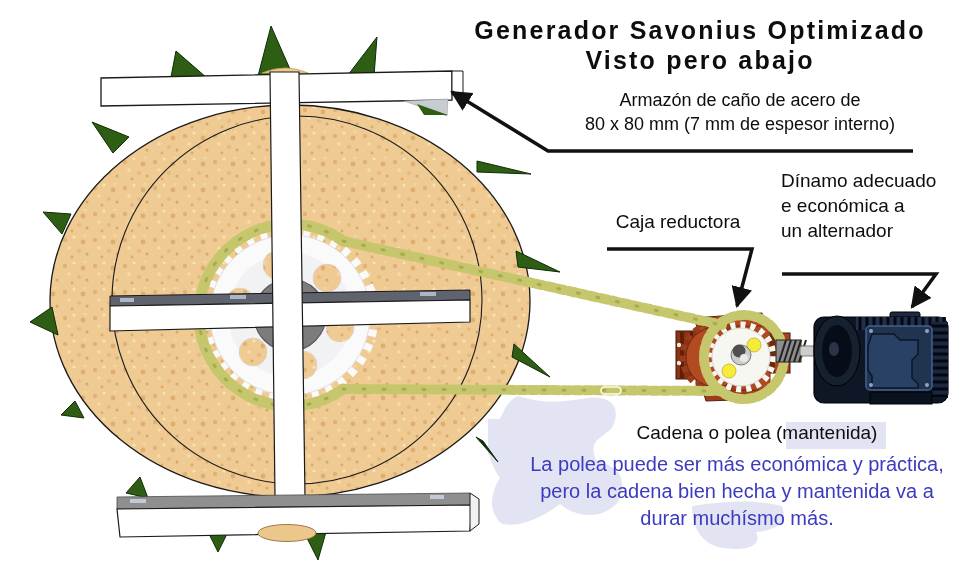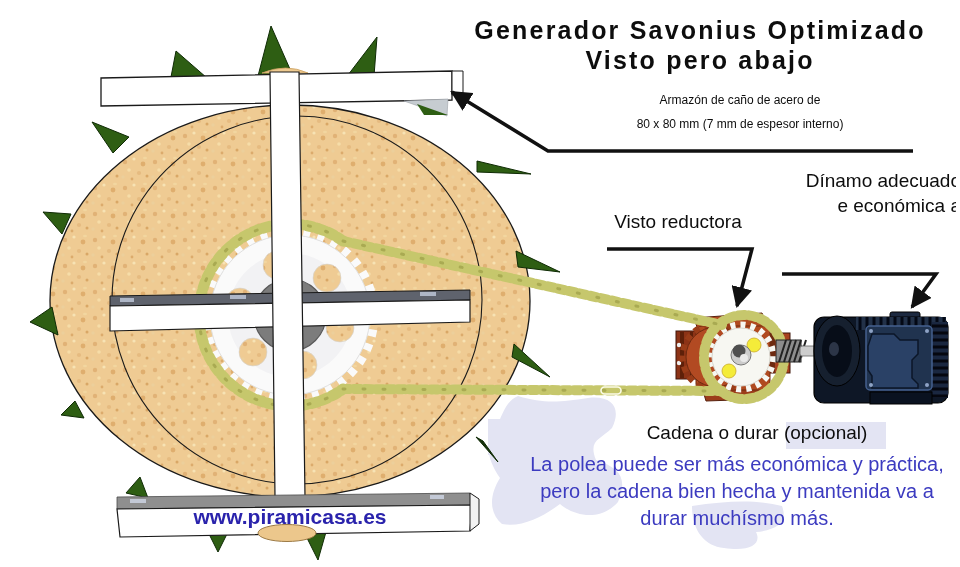--- a/index.html
+++ b/index.html
@@ -3,23 +3,23 @@
 <meta charset="utf-8">
 <style>
   html,body{margin:0;padding:0;background:#fff;}
   .stage{
     position:relative;width:956px;height:567px;background:#ffffff;
     font-family:"Liberation Sans", sans-serif;overflow:hidden;
   }
   .stage svg{position:absolute;left:0;top:0;}
   .txt{position:absolute;color:#0d0d0d;}
   .t-title{left:440px;top:15px;width:520px;text-align:center;font-size:25px;font-weight:bold;letter-spacing:2.2px;line-height:30px;}
-  .t-frame{left:520px;top:88px;width:440px;text-align:center;font-size:12px;line-height:24px;}
+  .t-frame{left:520px;top:88px;width:440px;text-align:center;font-size:18px;line-height:24px;}
   .t-gear{left:601px;top:211px;width:154px;text-align:center;font-size:19px;}
-  .t-dyn{left:781px;top:168px;width:180px;text-align:right;font-size:19px;line-height:25px;}
+  .t-dyn{left:781px;top:168px;width:180px;text-align:left;font-size:19px;line-height:25px;}
   .t-chain{left:600px;top:422px;width:314px;text-align:center;font-size:19px;}
   .t-note{left:487px;top:451px;width:500px;text-align:center;font-size:20px;line-height:27px;color:#3c3bc0;}
   .t-web{left:192px;top:505px;width:196px;text-align:center;font-size:21px;font-weight:bold;color:#2a23ac;}
 </style>
 </head>
 <body>
 
 <div class="stage">
 
 <svg width="960" height="567" viewBox="0 0 960 567">
@@ -189,30 +189,30 @@
 <div class="txt t-title">
   <div>Generador Savonius Optimizado</div>
   <div>Visto pero abajo</div>
 </div>
 
 <div class="txt t-frame">
   <div>Armazón de caño de acero de</div>
   <div>80 x 80 mm (7 mm de espesor interno)</div>
 </div>
 
-<div class="txt t-gear">Visto reductora</div>
+<div class="txt t-gear">Caja reductora</div>
 
 <div class="txt t-dyn">
   <div>Dínamo adecuado</div>
   <div>e económica a</div>
-</div>
-
-<div class="txt t-chain">Cadena o durar (opcional)</div>
+  <div>un alternador</div>
+</div>
+
+<div class="txt t-chain">Cadena o polea (mantenida)</div>
 
 <div class="txt t-note">
   <div>La polea puede ser más económica y práctica,</div>
   <div>pero la cadena bien hecha y mantenida va a</div>
   <div>durar muchísmo más.</div>
 </div>
 
-<div class="txt t-web">www.piramicasa.es</div>
 
 </div>
 
 </body></html>

